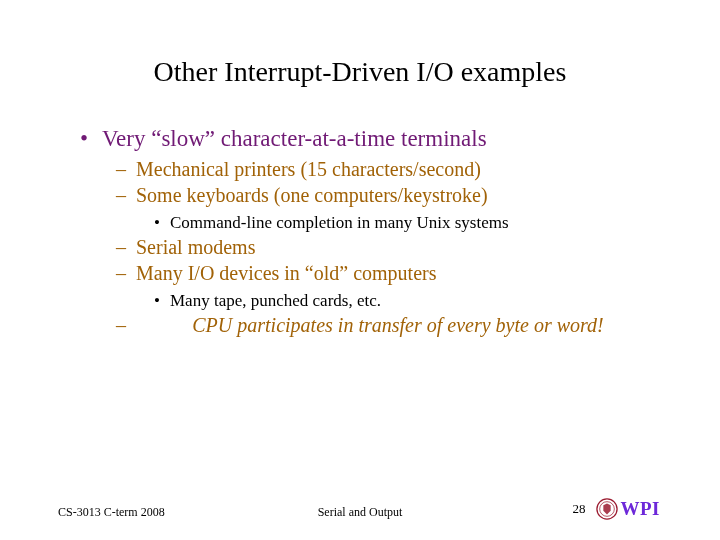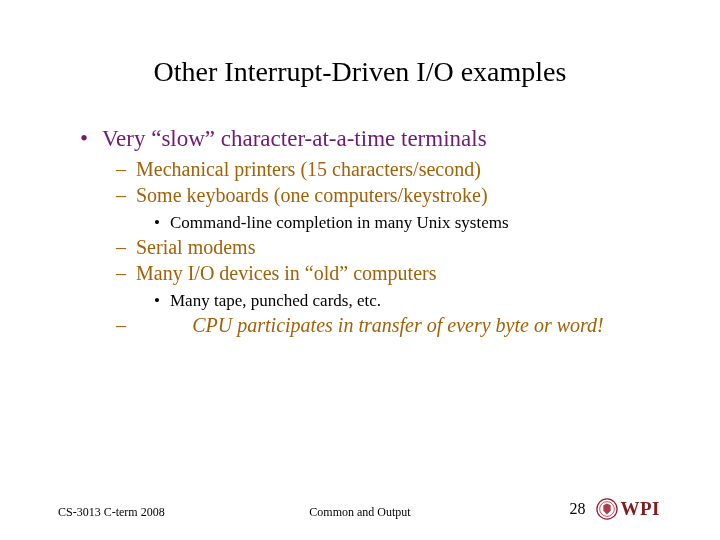--- a/index.html
+++ b/index.html
@@ -84,35 +84,35 @@
   .footer-center {
     position: absolute;
     left: 50%;
     transform: translateX(-50%);
   }
   .footer-right {
     display: flex;
     align-items: center;
     gap: 10px;
   }
-  .page-num { font-size: 16px; }
+  .page-num { font-size: 13px; }
   .logo {
     display: flex;
     align-items: center;
     gap: 3px;
   }
   .logo-seal {
     width: 22px;
     height: 22px;
   }
   .logo-text {
     font-family: Georgia, "Times New Roman", serif;
     font-weight: bold;
     font-size: 19px;
-    color: #7f1d1d;
+    color: #6d28d9;
     letter-spacing: 0.5px;
   }
 </style>
 </head>
 <body>
 
 <div class="slide">
   <h1 class="title">Other Interrupt-Driven I/O examples</h1>
 
   <div class="content">
@@ -122,21 +122,21 @@
     <div class="l3 gap-sm">Command-line completion in many Unix systems</div>
     <div class="l2">Serial modems</div>
     <div class="l2">Many I/O devices in “old” computers</div>
     <div class="l3 gap-sm">Many tape, punched cards, etc.</div>
     <div class="l2 italic">CPU participates in transfer of every byte or word!</div>
   </div>
 </div>
 
 <div class="footer">
   <span>CS-3013 C-term 2008</span>
-  <span class="footer-center">Common and Output</span>
+  <span class="footer-center">Serial and Output</span>
   <div class="footer-right">
     <span class="page-num">28</span>
     <div class="logo">
       <svg class="logo-seal" viewBox="0 0 24 24">
         <circle cx="12" cy="12" r="11" fill="none" stroke="#9b1b30" stroke-width="1.4"></circle>
         <circle cx="12" cy="12" r="8" fill="none" stroke="#9b1b30" stroke-width="0.8"></circle>
         <path d="M8 8 L12 6 L16 8 L16 14 L12 18 L8 14 Z" fill="#9b1b30" opacity="0.85"></path>
       </svg>
       <span class="logo-text">WPI</span>
     </div>

